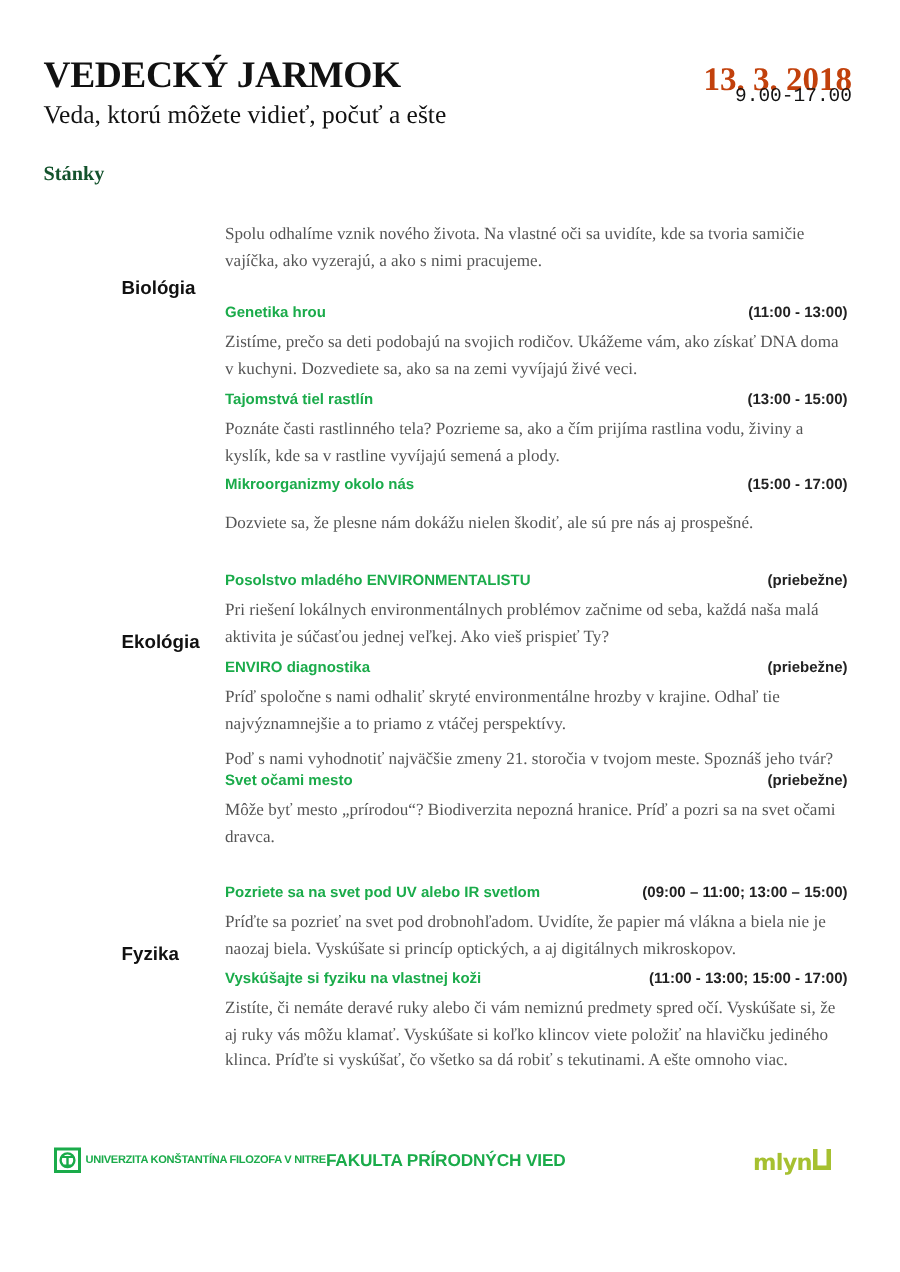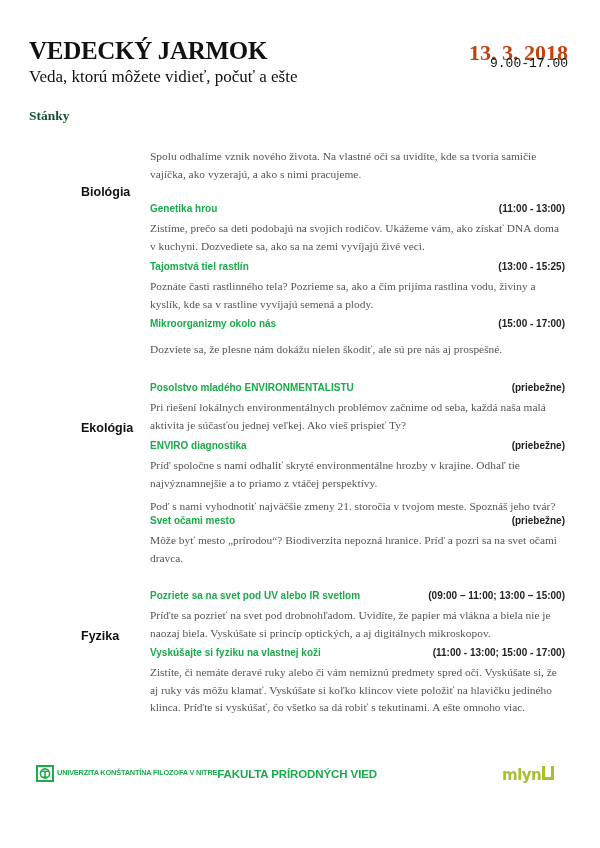--- a/index.html
+++ b/index.html
@@ -51,21 +51,21 @@
       <div class="item-head">
         <span class="item-title">Genetika hrou</span>
         <span class="item-time">(11:00 - 13:00)</span>
       </div>
       <div class="item-desc">Zistíme, prečo sa deti podobajú na svojich rodičov. Ukážeme vám, ako získať DNA doma v kuchyni. Dozvediete sa, ako sa na zemi vyvíjajú živé veci.</div>
     </div>
 
     <div class="item" style="top:115px;">
       <div class="item-head">
         <span class="item-title">Tajomstvá tiel rastlín</span>
-        <span class="item-time">(13:00 - 15:25)</span>
+        <span class="item-time">(13:00 - 15:00)</span>
       </div>
       <div class="item-desc">Poznáte časti rastlinného tela? Pozrieme sa, ako a čím prijíma rastlina vodu, živiny a kyslík, kde sa v rastline vyvíjajú semená a plody.</div>
     </div>
 
     <div class="item" style="top:172px;">
       <div class="item-head">
         <span class="item-title">Mikroorganizmy okolo nás</span>
         <span class="item-time">(15:00 - 17:00)</span>
       </div>
       <div class="item-desc" style="margin-top:8px;">Dozviete sa, že plesne nám dokážu nielen škodiť, ale sú pre nás aj prospešné.</div>

